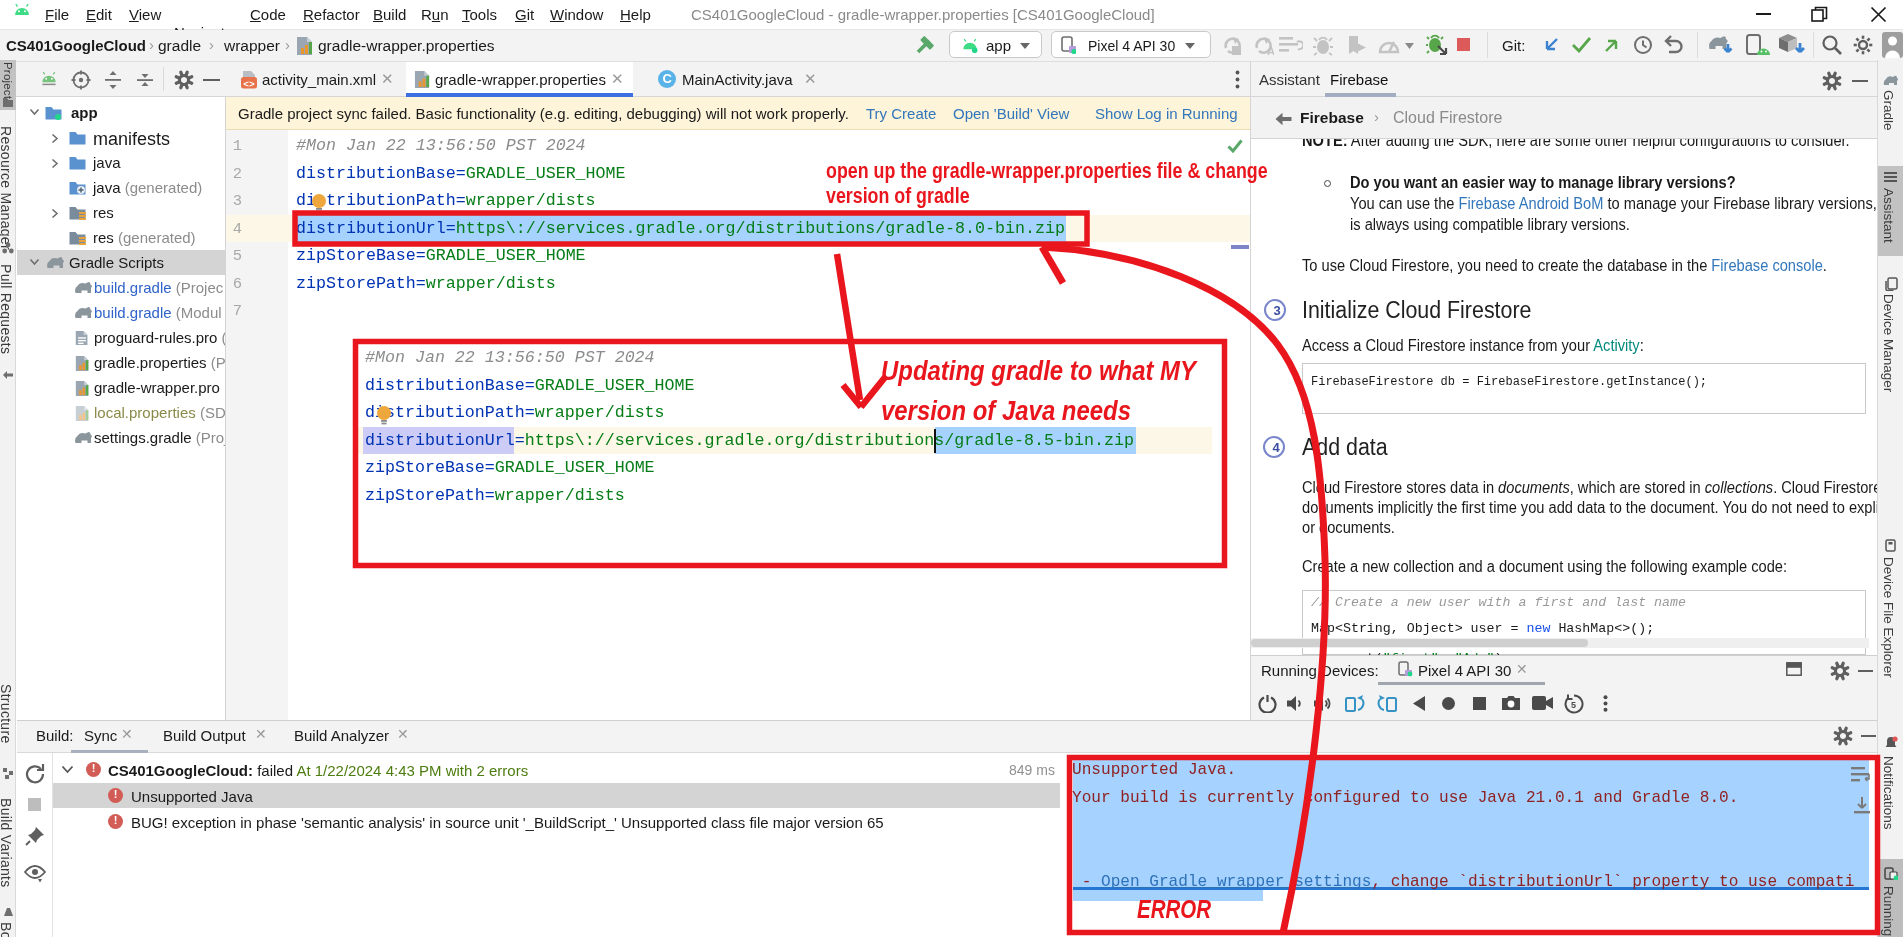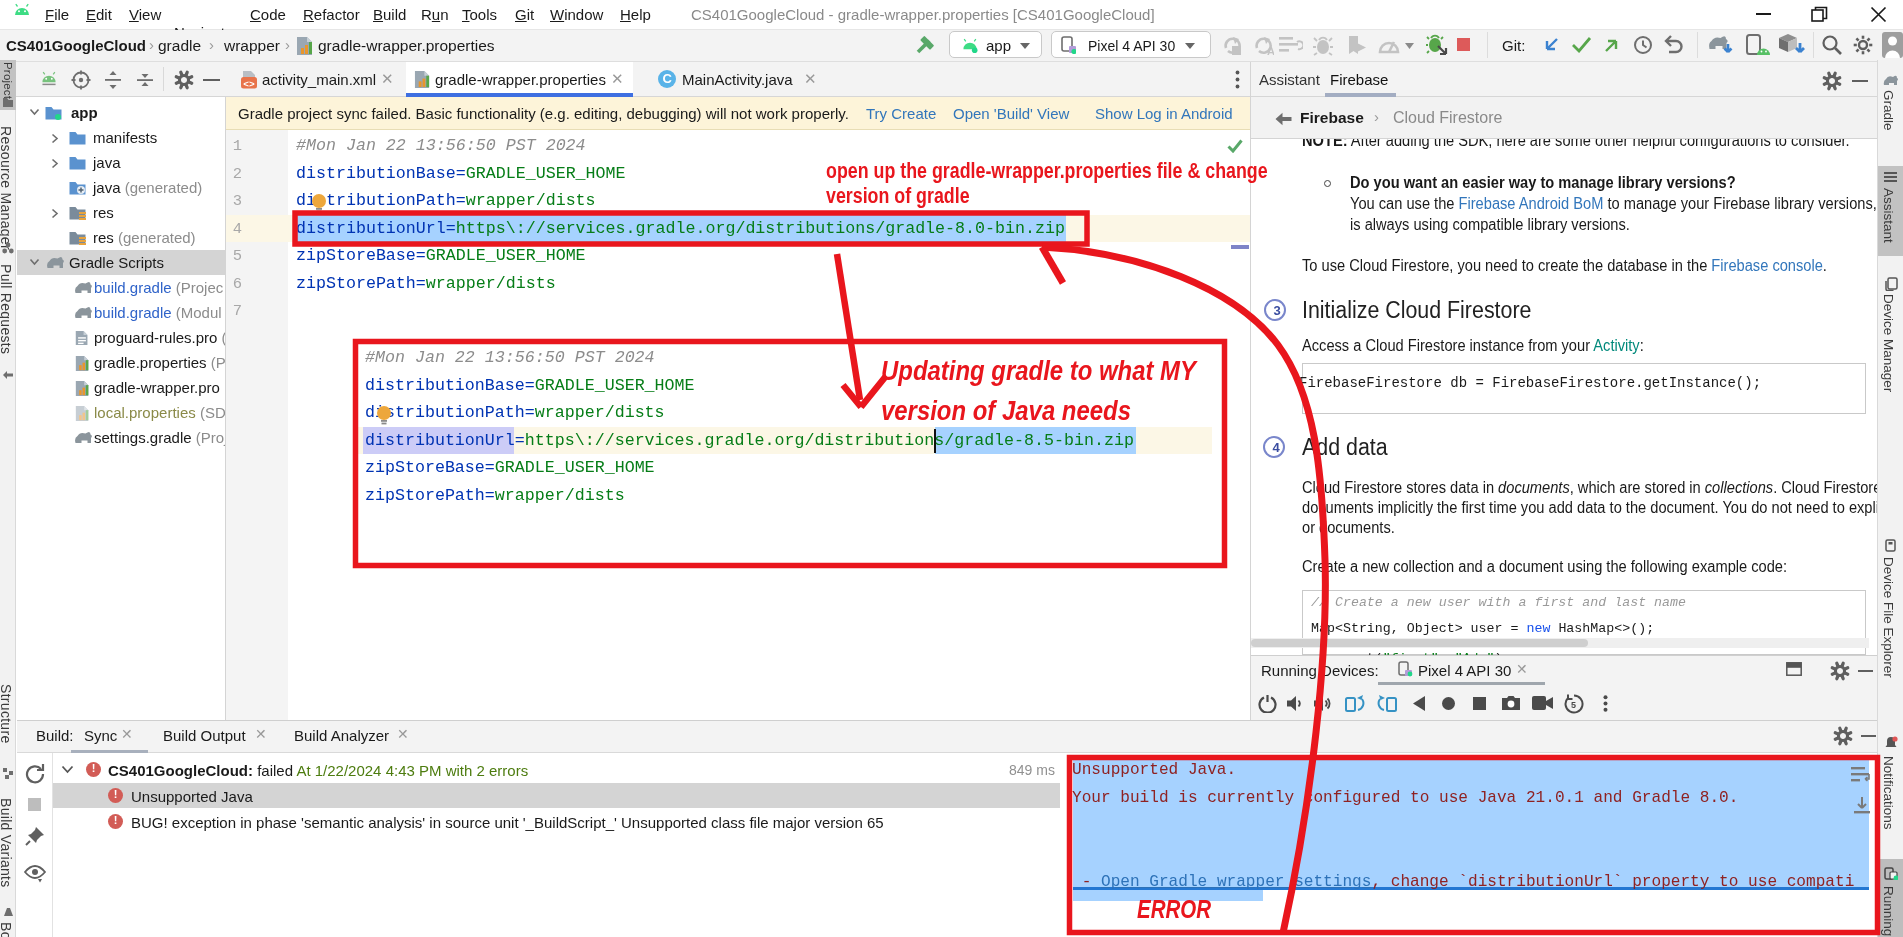--- a/index.html
+++ b/index.html
@@ -351,21 +351,21 @@
       <path d="M0.5 1 h6 l2 2.5 h8 v10 h-16z" fill="#5a92cf"></path>
       <circle cx="13" cy="11" r="3" fill="#21d789"></circle>
     </svg>
 <div class="r nw" style="left:71px;top:103.5px;font-size:15px;font-weight:bold">app</div>
 <svg class="r" style="left:51px;top:133.0px" width="8" height="11" viewBox="0 0 8 11">
       <path d="M1.5 1.5 L6 5.5 L1.5 9.5" fill="none" stroke="#6e6e6e" stroke-width="1.6"></path>
     </svg>
 <svg class="r" style="left:69px;top:130.5px" width="17" height="14" viewBox="0 0 17 14">
       <path d="M0.5 1 h6 l2 2.5 h8 v10 h-16z" fill="#5a92cf"></path>
     </svg>
-<div class="r nw" style="left:93px;top:128.5px;font-size:15px">manifests</div>
+<div class="r nw" style="left:93px;top:128.5px;font-size:18px">manifests</div>
 <svg class="r" style="left:51px;top:158.0px" width="8" height="11" viewBox="0 0 8 11">
       <path d="M1.5 1.5 L6 5.5 L1.5 9.5" fill="none" stroke="#6e6e6e" stroke-width="1.6"></path>
     </svg>
 <svg class="r" style="left:69px;top:155.5px" width="17" height="14" viewBox="0 0 17 14">
       <path d="M0.5 1 h6 l2 2.5 h8 v10 h-16z" fill="#5a92cf"></path>
     </svg>
 <div class="r nw" style="left:93px;top:153.5px;font-size:15px">java</div>
 <svg class="r" style="left:69px;top:180.5px" width="17" height="14" viewBox="0 0 17 14">
       <path d="M0.5 1 h6 l2 2.5 h8 v10 h-16z" fill="#5a92cf"></path>
       <circle cx="12" cy="9" r="4" fill="#e8eef5"></circle>
@@ -438,21 +438,21 @@
 <div class="r nw" style="left:94px;top:403.5px;font-size:15px;width:131px;overflow:hidden"><span style="color:#8a8a48">local.properties</span> <span class="grey">(SD</span></div>
 <svg class="r" style="left:73px;top:430.5px" width="19" height="14" viewBox="0 0 19 14">
       <path d="M2.5 12 q-1.5 -5 2 -7 q2.5 -4.5 8 -2.5 q5 -3.5 5 1 q2.5 1.5 0.5 3.5 l0 5 h-3.5 l0 -2.5 h-6 l0 2.5 z" fill="#8b959c"></path>
     </svg>
 <div class="r nw" style="left:94px;top:428.5px;font-size:15px;width:131px;overflow:hidden">settings.gradle <span class="grey">(Proj</span></div>
 
 <div class="r" style="left:226px;top:97px;width:1024px;height:33px;background:#fdf4d9;border-bottom:1px solid #e8ddb5"></div>
 <div class="r nw" style="left:238px;top:105px;font-size:15px">Gradle project sync failed. Basic functionality (e.g. editing, debugging) will not work properly.</div>
     <div class="r nw link" style="left:866px;top:105px;font-size:15px">Try Create</div>
     <div class="r nw link" style="left:953px;top:105px;font-size:15px">Open 'Build' View</div>
-    <div class="r nw link" style="left:1095px;top:105px;font-size:15px">Show Log in Android</div>
+    <div class="r nw link" style="left:1095px;top:105px;font-size:15px">Show Log in Running</div>
 <div class="r" style="left:1250px;top:62px;width:1px;height:658px;background:#d4d4d4"></div>
 
 <div class="r" style="left:226px;top:130px;width:62px;height:590px;background:#f4f4f4"></div>
 
 <div class="r" style="left:226px;top:215px;width:1024px;height:27px;background:#fcf7e6"></div>
 <div class="r" style="left:296px;top:215px;width:770px;height:27px;background:#a6d2ff"></div>
 <div id="code1"></div>
 
 <svg class="r" style="left:1227px;top:139px" width="16" height="14" viewBox="0 0 16 14">
       <path d="M1.5 7.5 L6 12 L14.5 1.5" fill="none" stroke="#59a869" stroke-width="3"></path>
@@ -478,21 +478,21 @@
   <div class="r" style="left:73px;top:41px;width:7px;height:7px;border:1.5px solid #444;border-radius:50%"></div>
   <div class="r nw fbt" style="left:99px;top:35px;font-size:16px;font-weight:bold">Do you want an easier way to manage library versions?</div>
   <div class="r nw fbt" style="left:99px;top:56px;font-size:16px">You can use the <span class="link">Firebase Android BoM</span> to manage your Firebase library versions, which</div>
   <div class="r nw fbt" style="left:99px;top:77px;font-size:16px">is always using compatible library versions.</div>
   <div class="r nw fbt" style="left:51px;top:118px;font-size:16px">To use Cloud Firestore, you need to create the database in the <span class="link">Firebase console</span>.</div>
   <div class="r" style="left:13px;top:160px;width:22px;height:22px;border:2px solid #7986cb;border-radius:50%"></div>
   <div class="r" style="left:13px;top:164px;width:26px;text-align:center;font-size:13px;font-weight:bold;color:#3a4da0">3</div>
   <div class="r nw" style="left:51px;top:158px;font-size:23px;color:#212121;transform:scaleX(0.93);transform-origin:0 0">Initialize Cloud Firestore</div>
   <div class="r nw fbt" style="left:51px;top:198px;font-size:16px">Access a Cloud Firestore instance from your <span style="color:#00897b">Activity</span>:</div>
   <div class="r" style="left:51px;top:224px;width:564px;height:51px;border:1px solid #c9c9c9"></div>
-  <div class="r nw mono" style="left:48px;top:236px;font-size:14px">FirebaseFirestore db = FirebaseFirestore.getInstance();</div>
+  <div class="r nw mono" style="left:60px;top:236px;font-size:12px">FirebaseFirestore db = FirebaseFirestore.getInstance();</div>
   <div class="r" style="left:12px;top:297px;width:22px;height:22px;border:2px solid #7986cb;border-radius:50%"></div>
   <div class="r" style="left:12px;top:301px;width:26px;text-align:center;font-size:13px;font-weight:bold;color:#3a4da0">4</div>
   <div class="r nw" style="left:51px;top:295px;font-size:23px;color:#212121;transform:scaleX(0.93);transform-origin:0 0">Add data</div>
   <div class="r nw fbt" style="left:51px;top:340px;font-size:16px">Cloud Firestore stores data in <i>documents</i>, which are stored in <i>collections</i>. Cloud Firestore creates</div>
   <div class="r nw fbt" style="left:51px;top:360px;font-size:16px">documents implicitly the first time you add data to the document. You do not need to explicitly</div>
   <div class="r nw fbt" style="left:51px;top:380px;font-size:16px">or documents.</div>
   <div class="r nw fbt" style="left:51px;top:419px;font-size:16px">Create a new collection and a document using the following example code:</div>
   <div class="r" style="left:51px;top:451px;width:564px;height:65px;border:1px solid #c9c9c9"></div>
   <div class="r nw mono" style="left:60px;top:456px;font-size:13.3px;color:#9a9a9a;font-style:italic">// Create a new user with a first and last name</div>
   <div class="r nw mono" style="left:60px;top:482px;font-size:13.3px">Map&lt;String, Object&gt; user = <span style="color:#1750eb">new</span> HashMap&lt;&gt;();</div>

